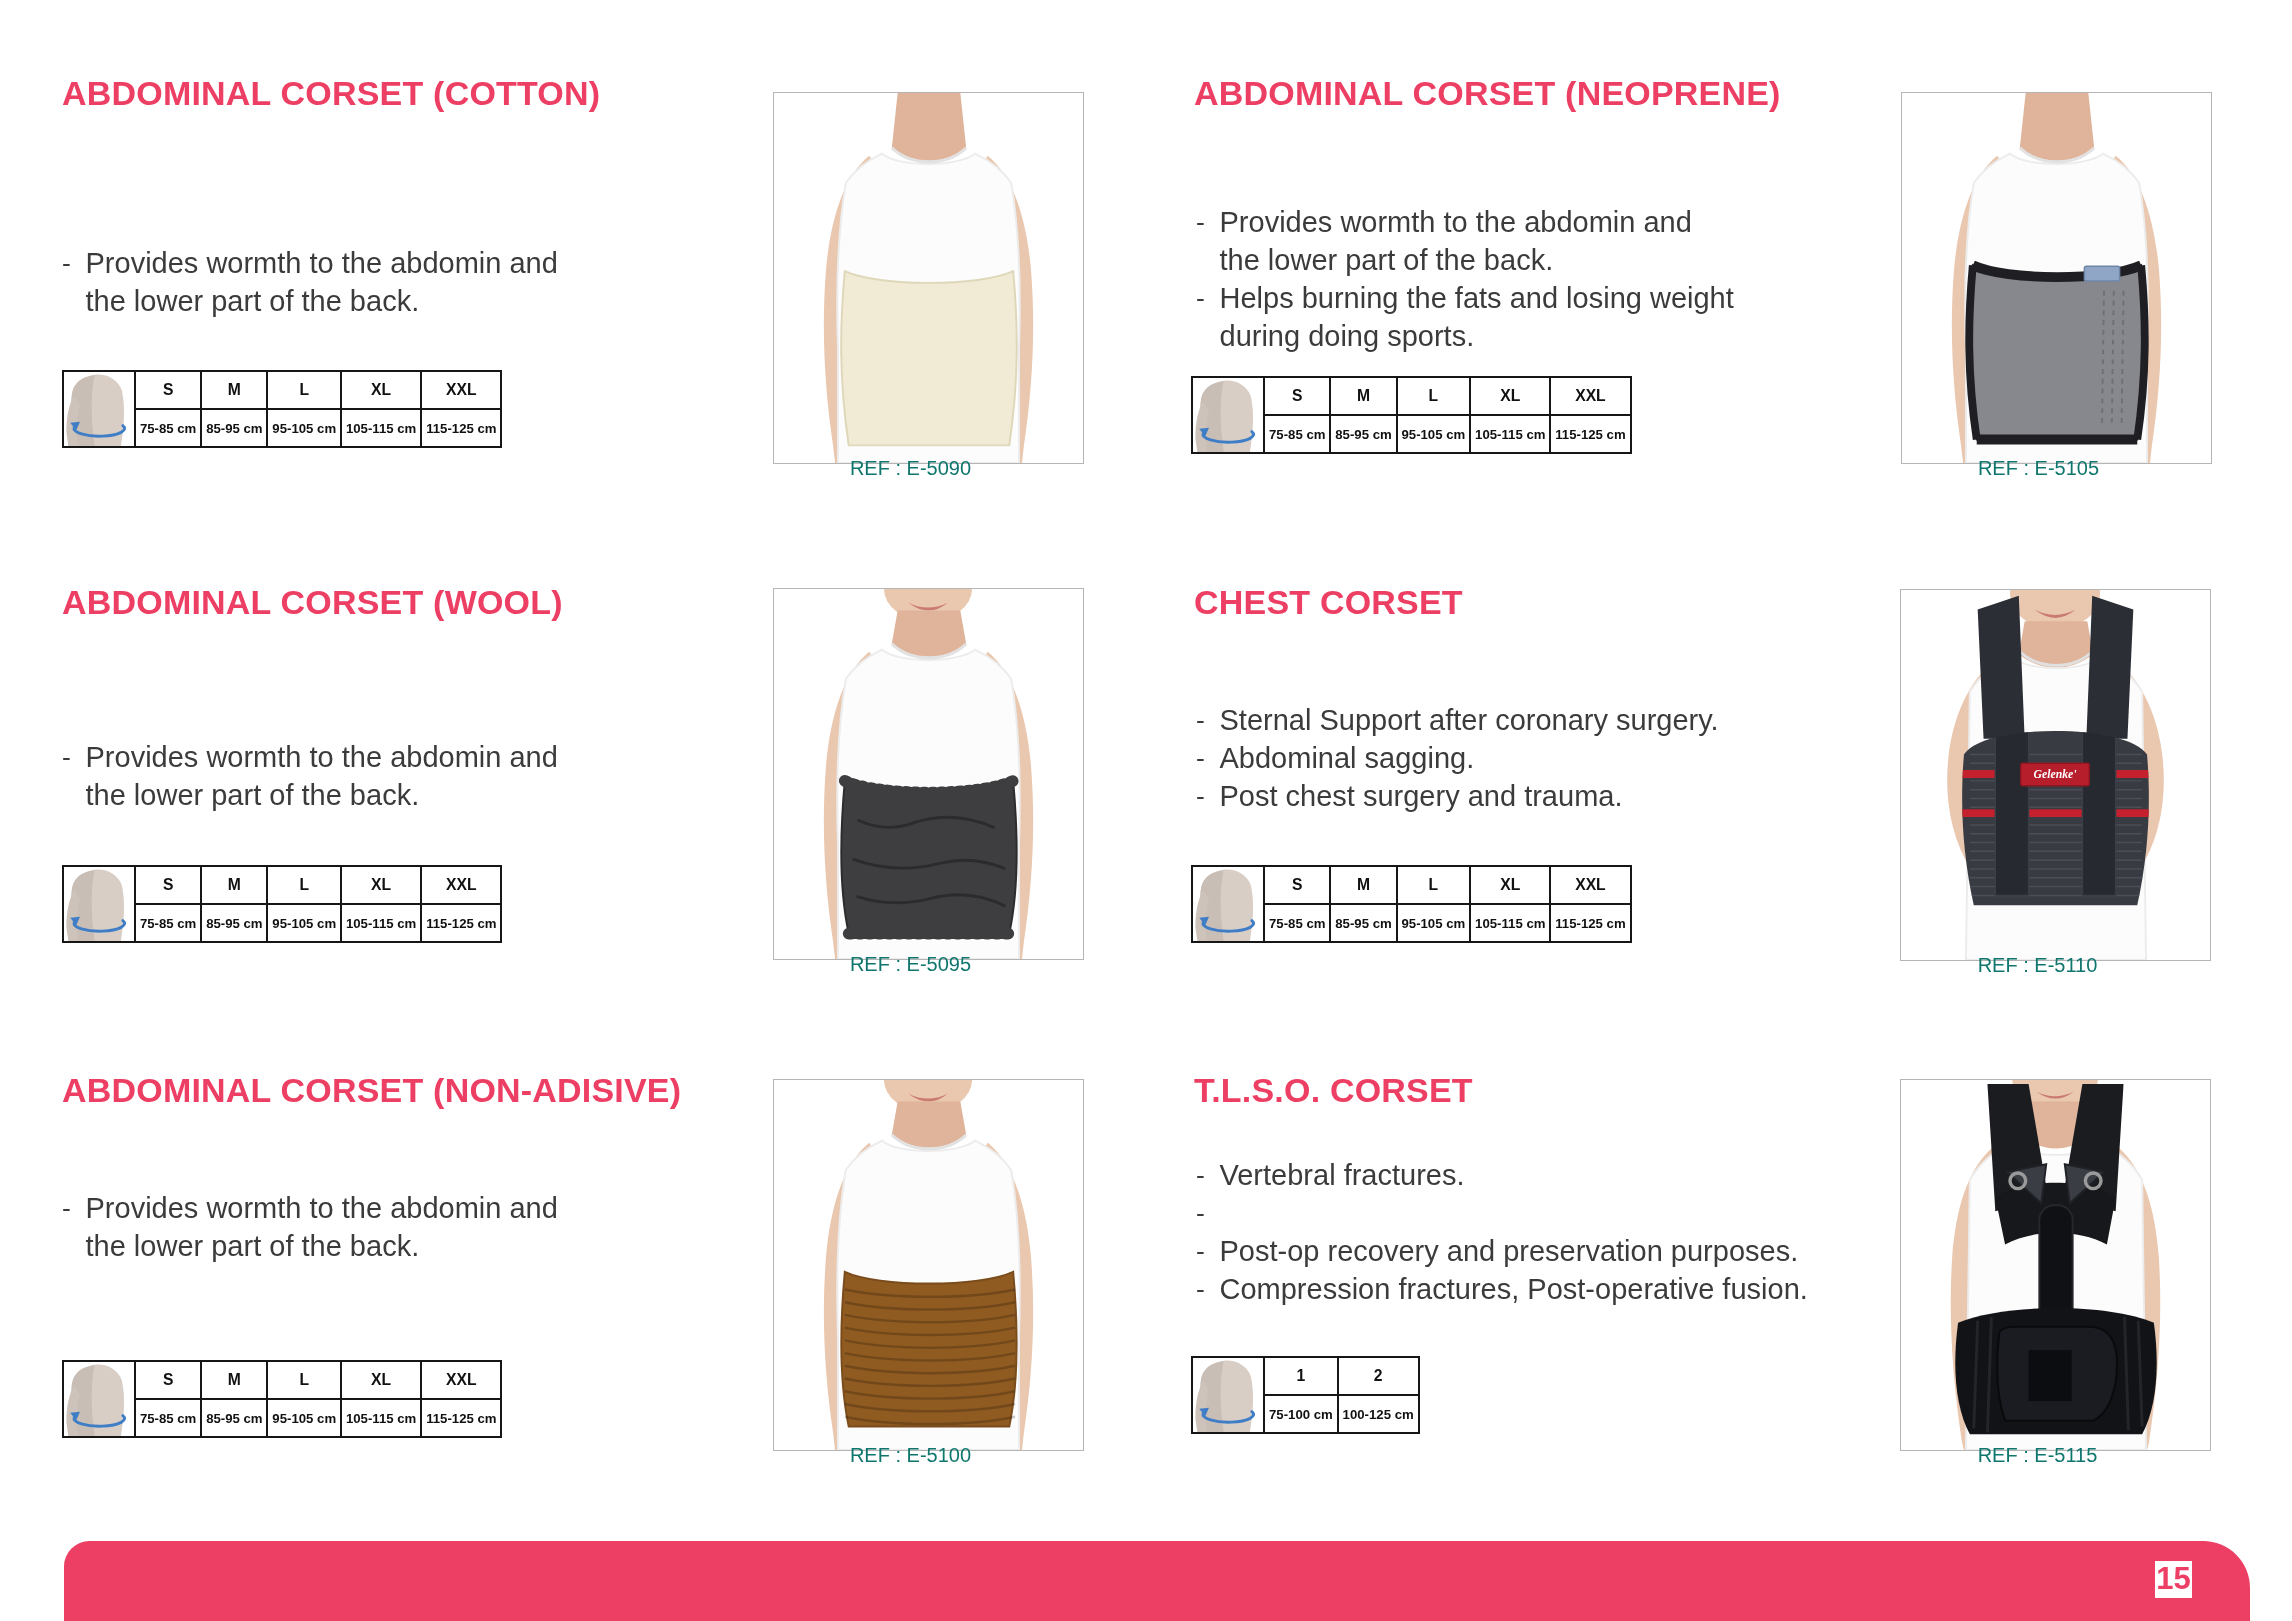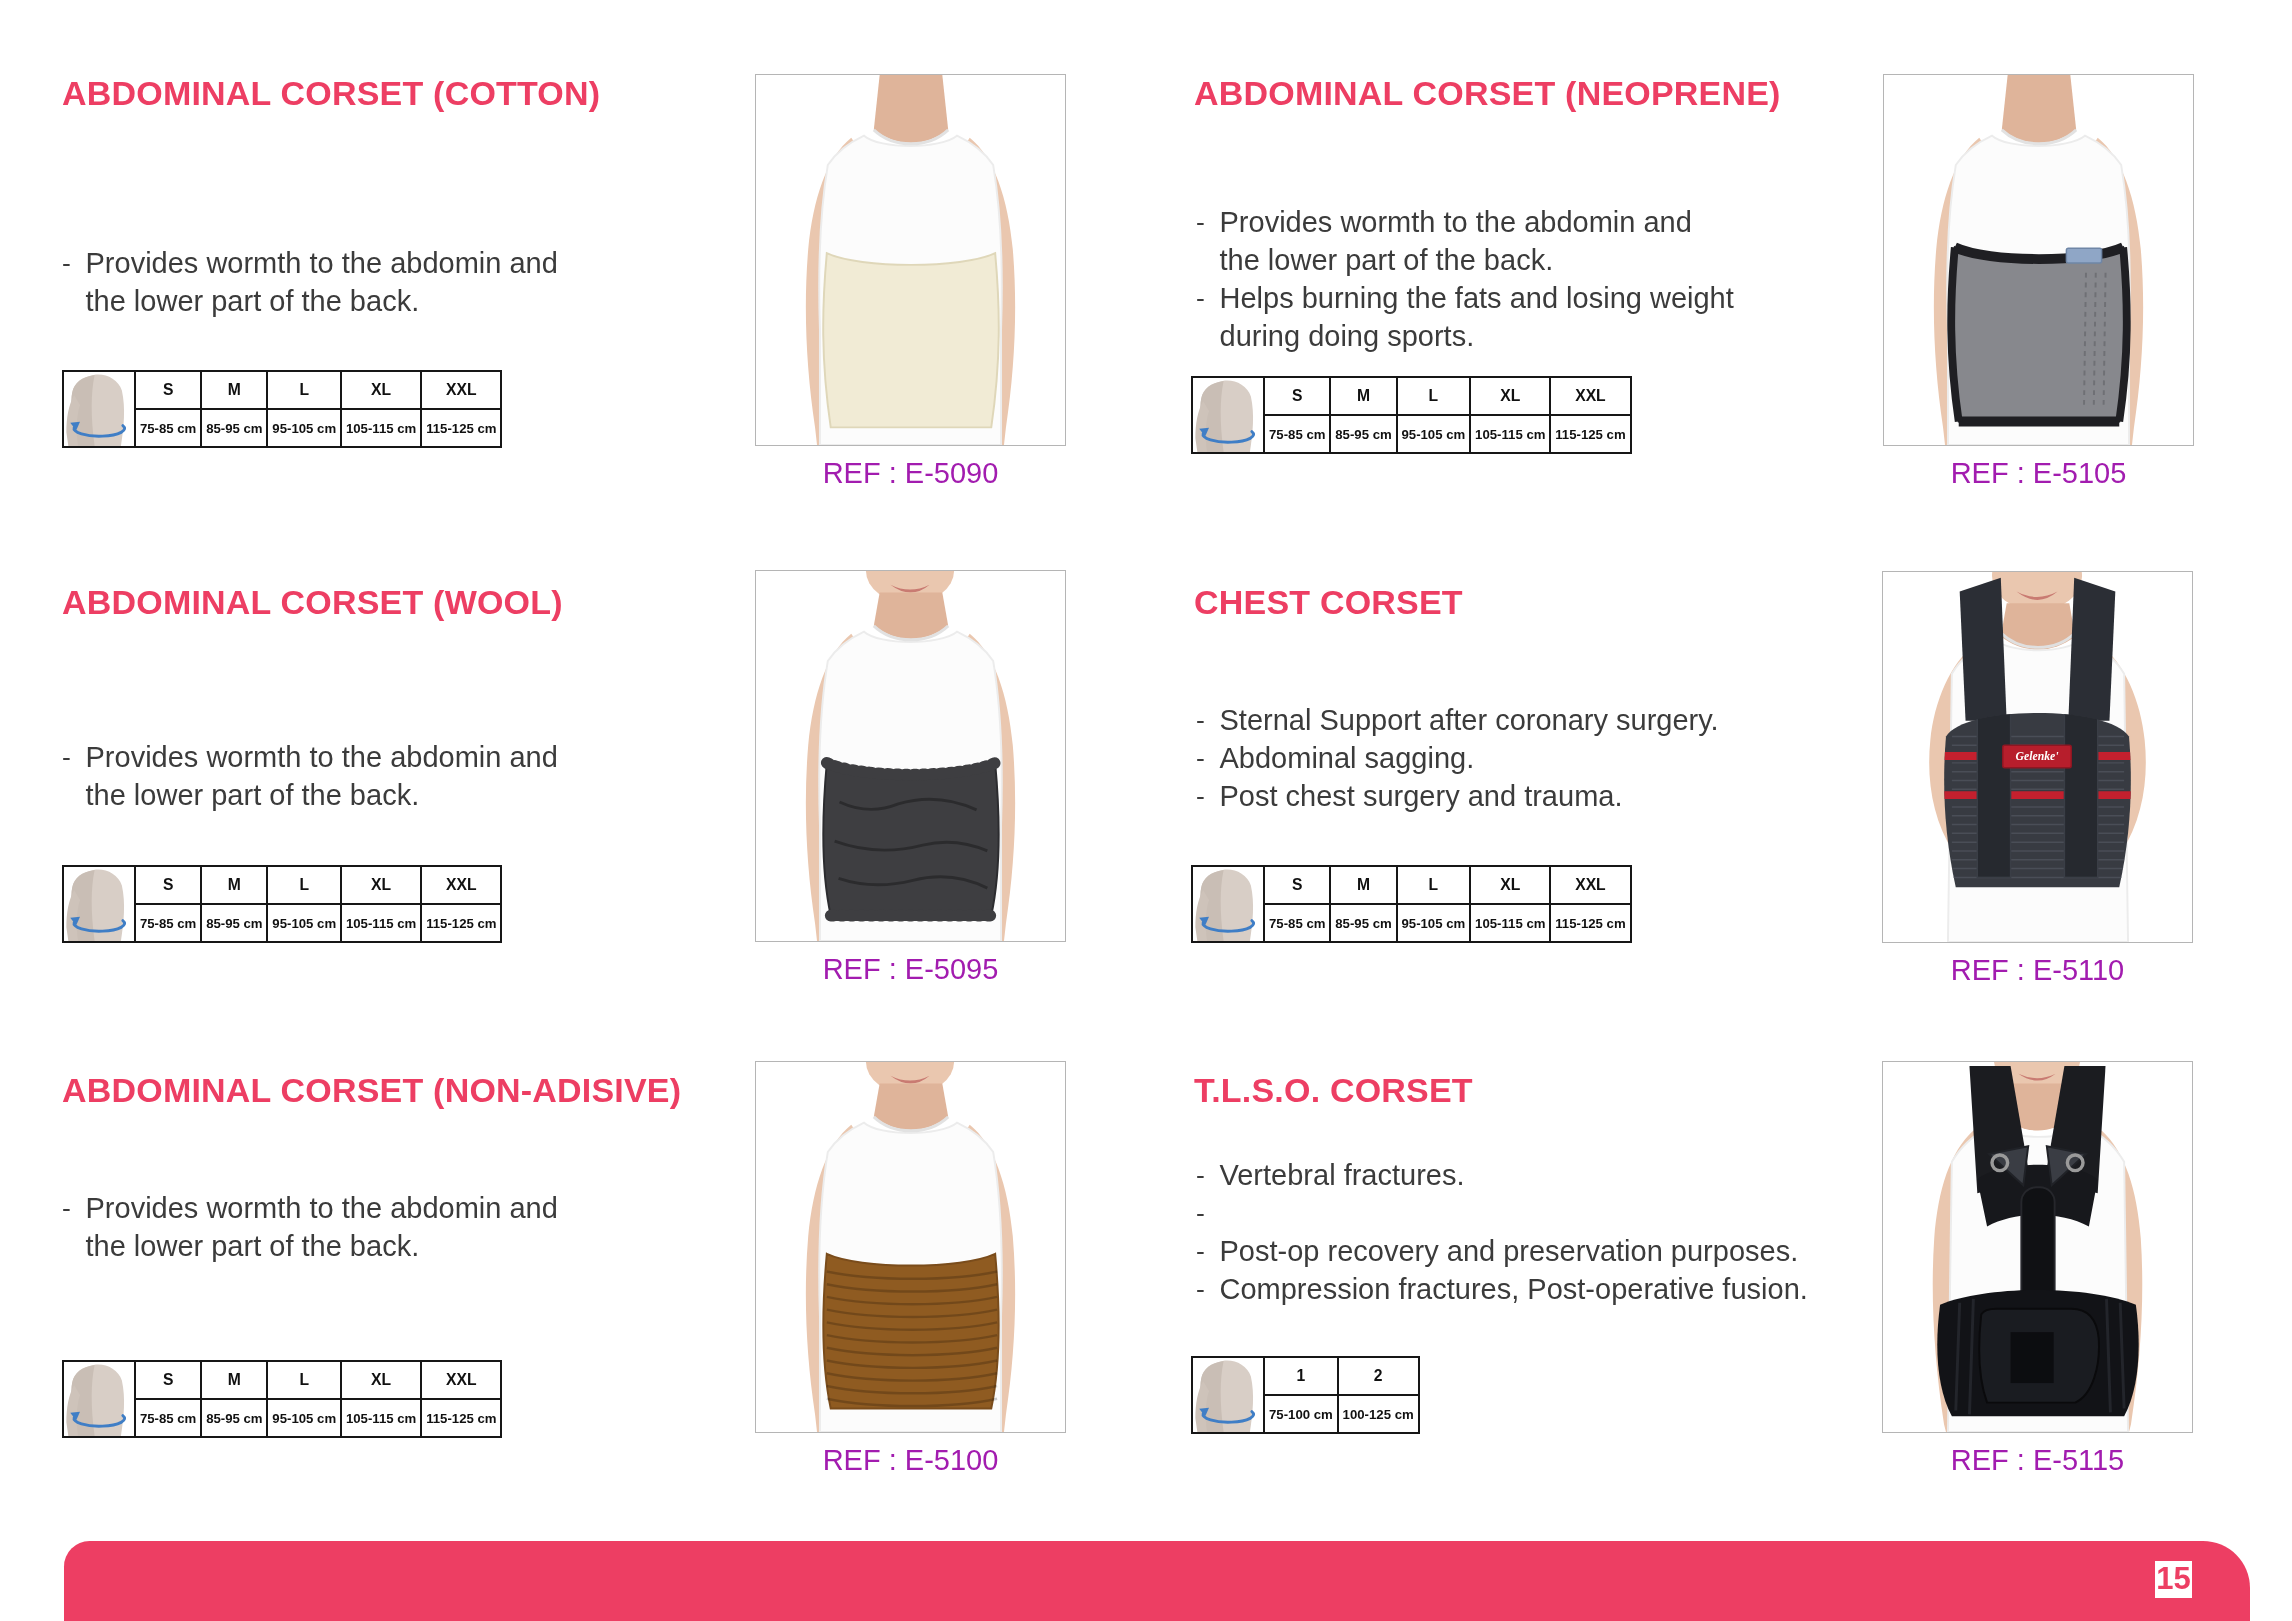--- a/index.html
+++ b/index.html
@@ -12,25 +12,25 @@
     font-size:29px;line-height:38px;color:#3B3B3B;}
   .bullets li{display:flex;align-items:flex-start;}
   .bullets .dash{flex:0 0 23.5px;width:23.5px;font-size:26.5px;color:#3B3B3B;}
   .sizes{position:absolute;border-collapse:collapse;background:#fff;}
   .sizes td{border:2px solid #161616;text-align:center;vertical-align:middle;
     font-weight:bold;color:#111;padding:0;}
   .sizes td.hd{min-width:60px;height:36px;font-size:15.7px;}
   .sizes td.vl{height:36px;font-size:13.2px;white-space:nowrap;padding:0 3.9px;margin-top:12px;}
   .sizes td.torso{width:70px;height:74px;padding:0;}
   .sizes td.torso svg{display:block;}
-  .photo{position:absolute;width:309px;height:370px;margin:0;border:1px solid #B5B5B5;
+  .photo{position:absolute;width:309px;height:370px;margin:18px;border:1px solid #B5B5B5;
     background:#fff;overflow:hidden;}
   .photo svg{display:block;}
   .ref{position:absolute;width:311px;text-align:center;white-space:nowrap;
-    font-size:29px;color:#a21caf;}
+    font-size:20px;color:#0f766e;}
   .footer-bar{position:absolute;left:64px;top:1541px;width:2186px;height:80px;
     background:#ED3E63;border-radius:25.5px 47px 0 0;}
   .page-num{position:absolute;top:19.6px;right:58px;width:37px;height:37px;background:#fff;
     display:flex;align-items:center;justify-content:center;
     color:#ED3E63;font-size:31px;font-weight:bold;}
 </style>
 </head>
 <body>
 
 <div class="page">

